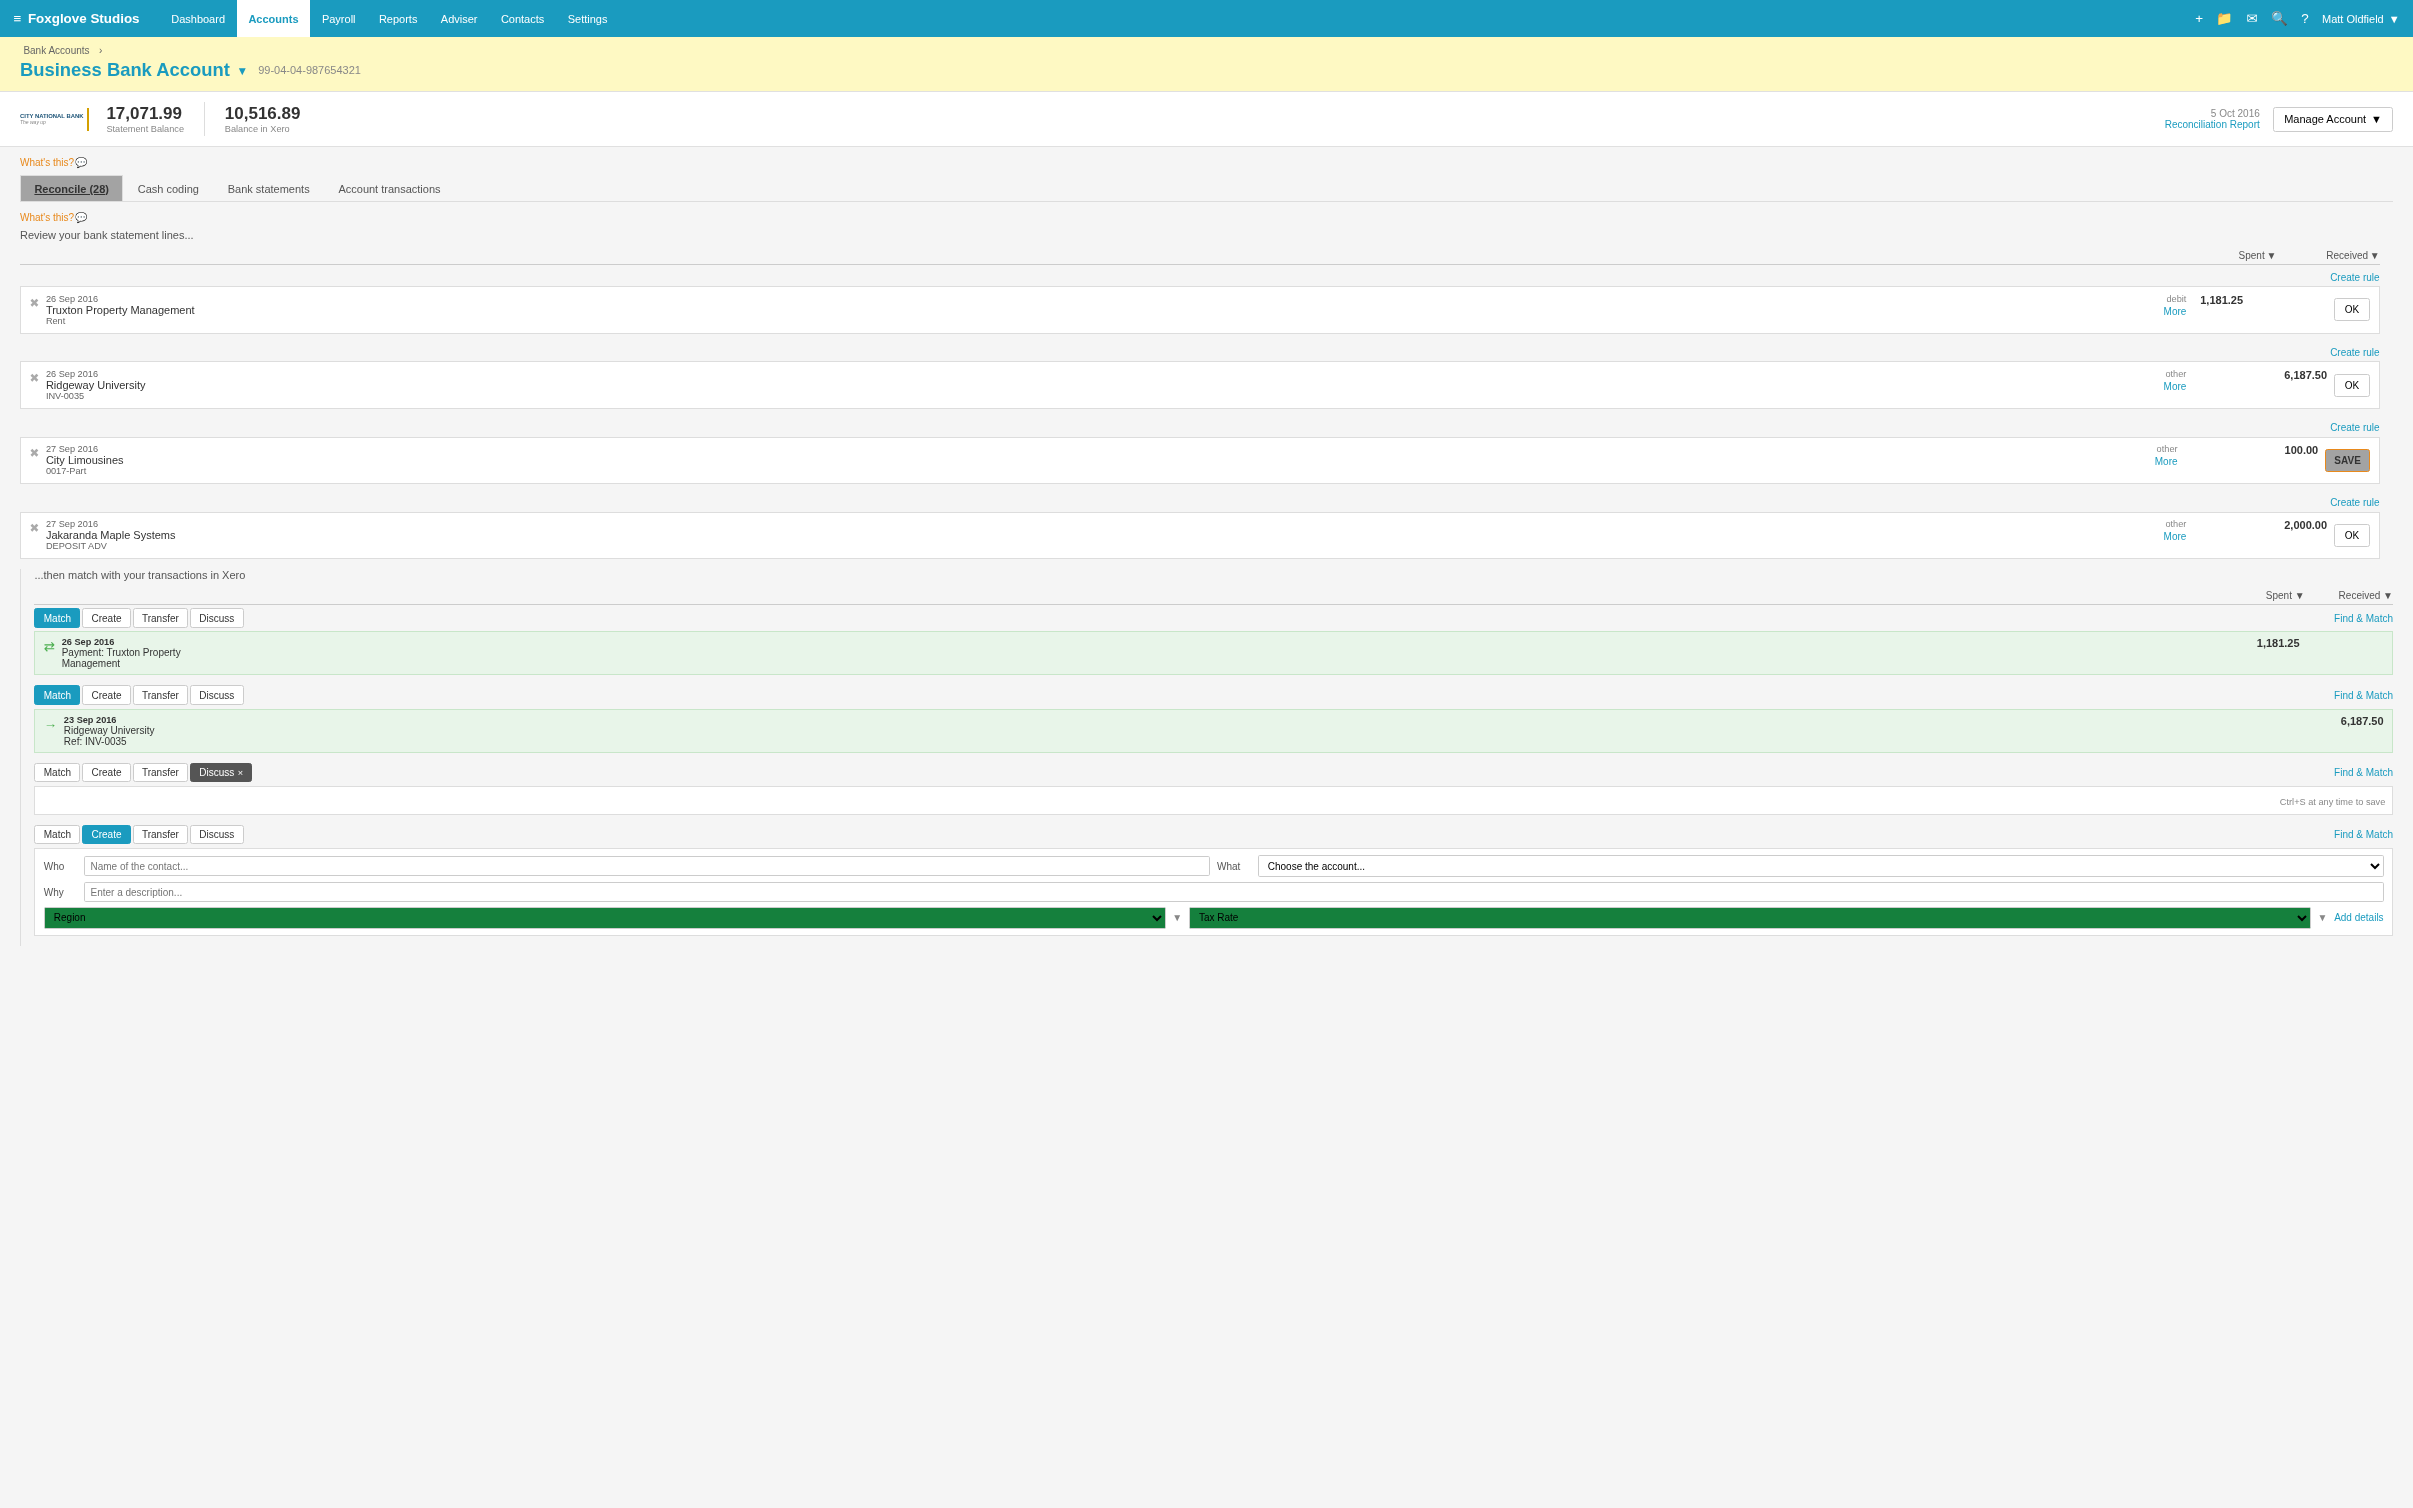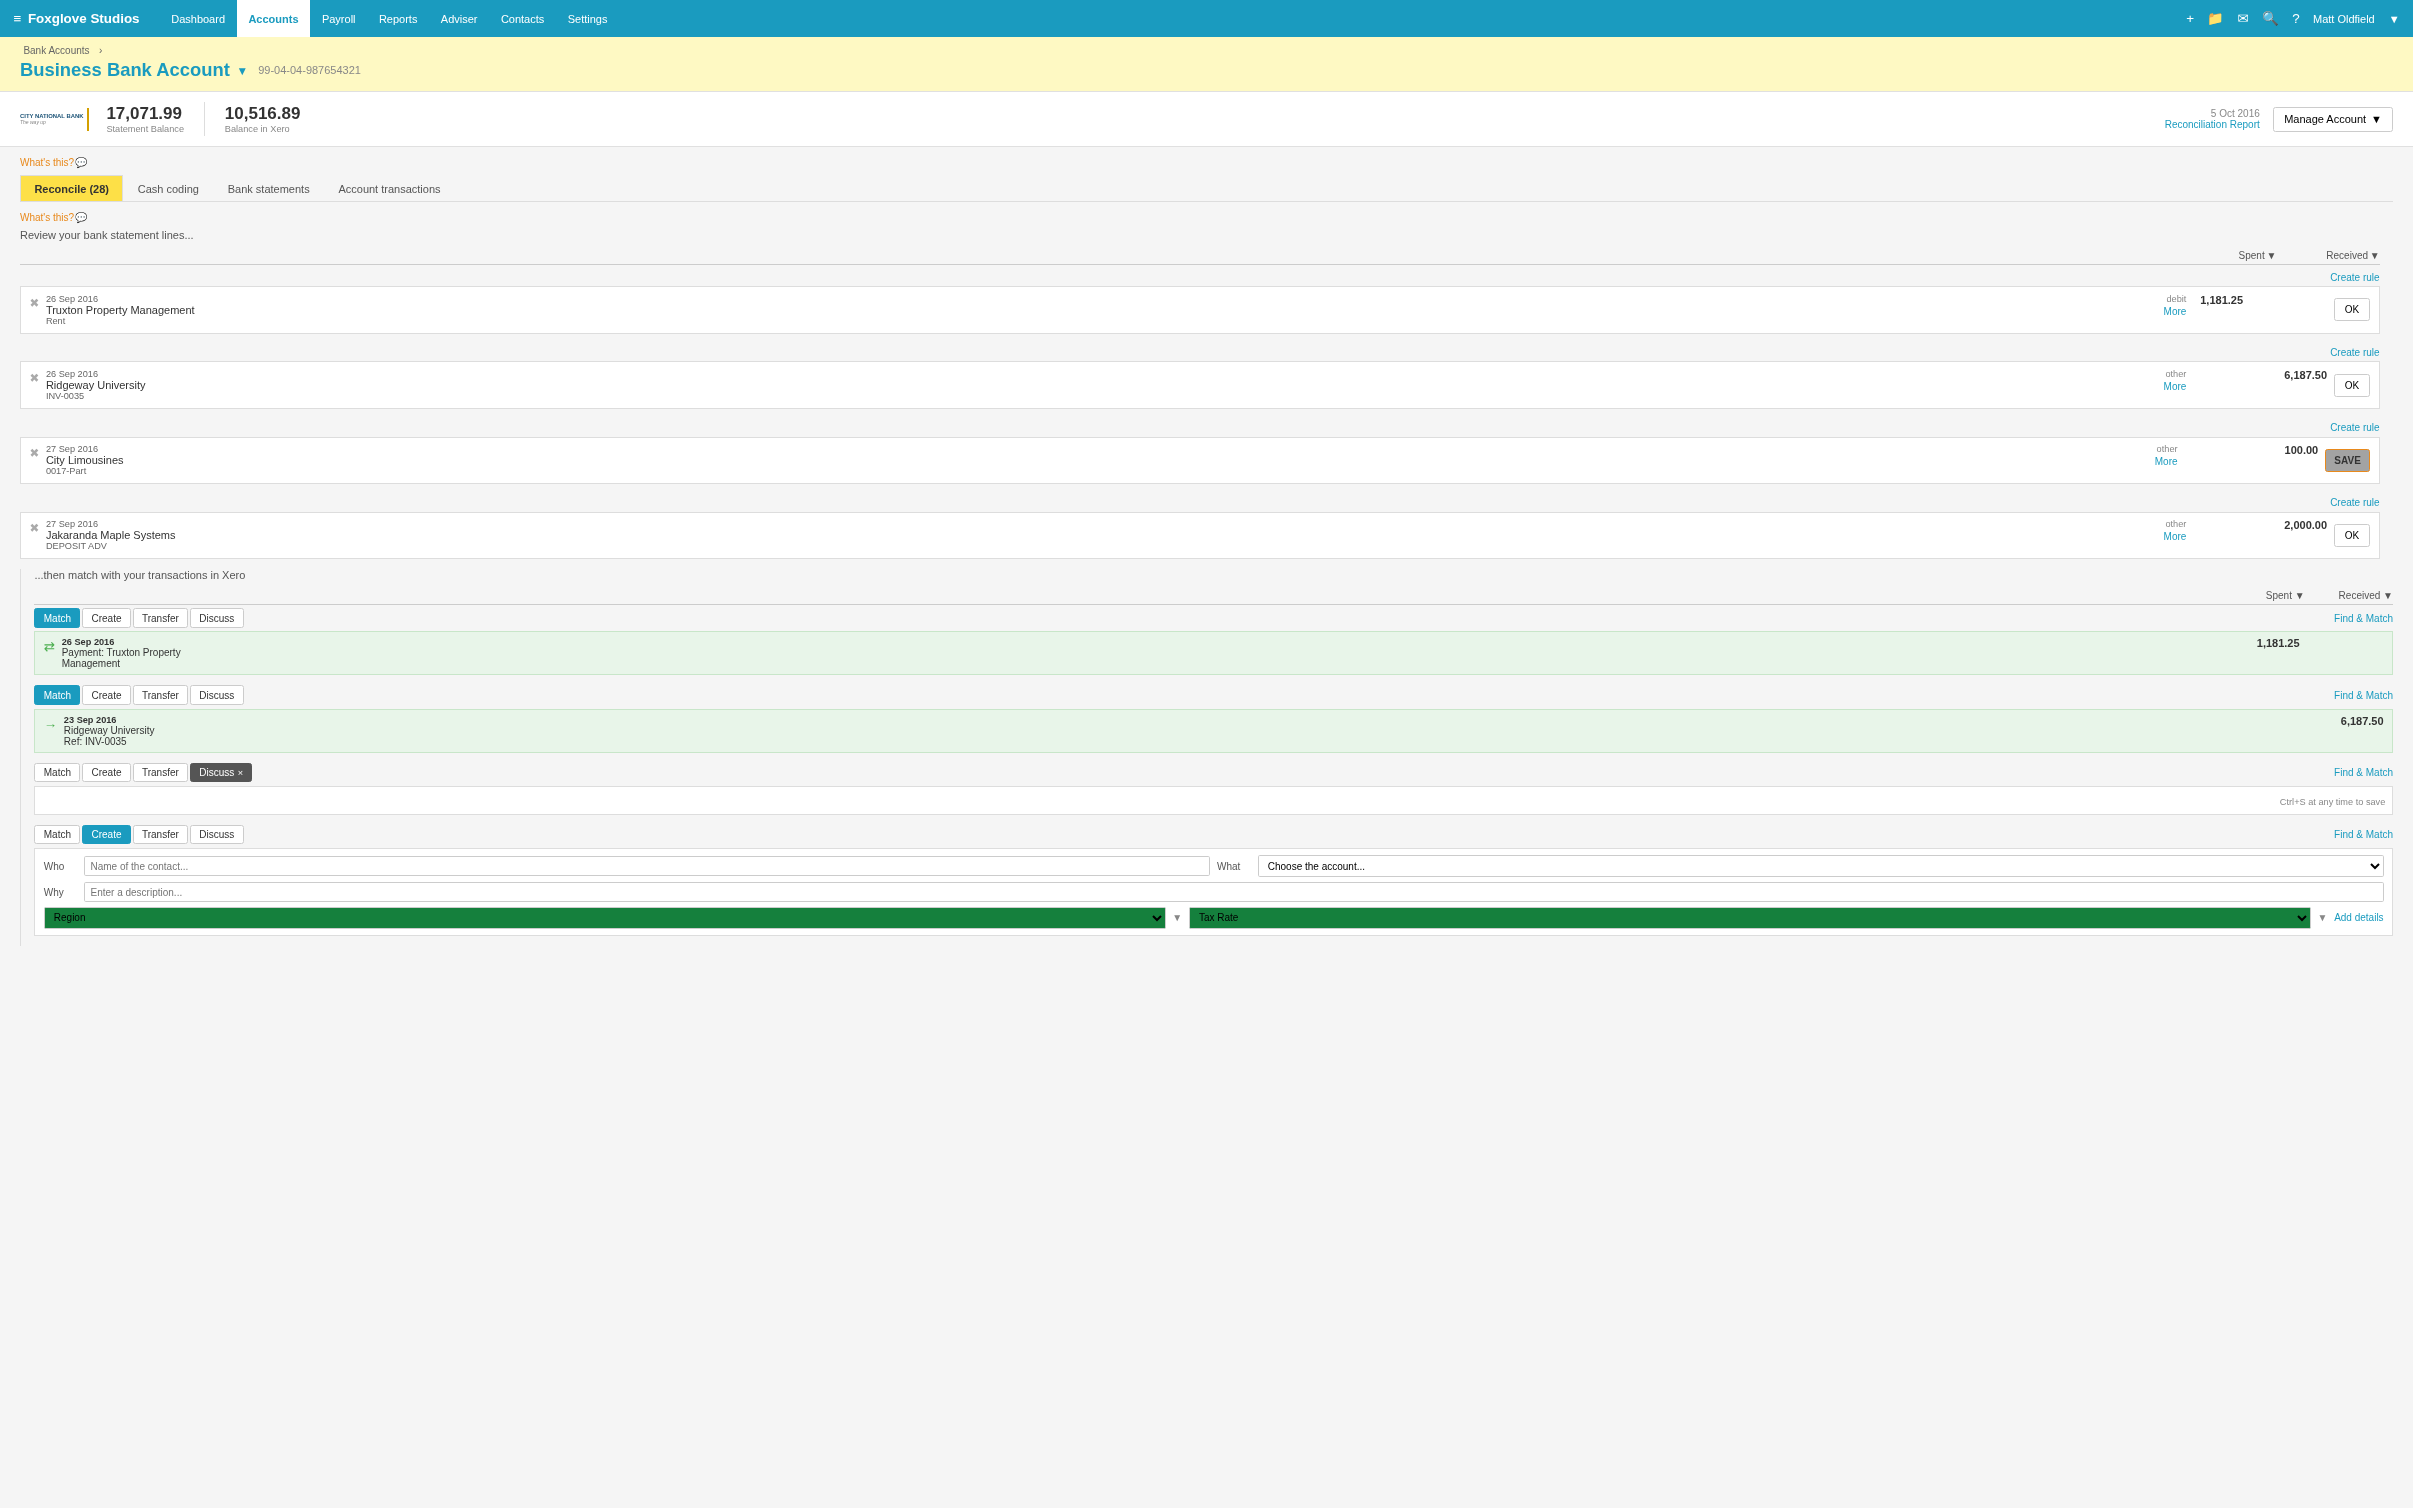--- a/index.html
+++ b/index.html
@@ -44,21 +44,21 @@
     .top-nav .nav-right {
       display: flex;
       align-items: center;
       gap: 13.4px;
       color: white;
       font-size: 11px;
     }
     .top-nav .nav-right .user-name {
       display: flex;
       align-items: center;
-      gap: 14px;
+      gap: 5px;
     }
     .top-nav .nav-right .icon-btn {
       color: white;
       font-size: 13.4px;
       cursor: pointer;
     }
 
     
     .page-header {
       background: #fef9c3;
@@ -185,25 +185,26 @@
     .tab {
       padding: 6.7px 13.4px;
       cursor: pointer;
       font-size: 11px;
       color: #555;
       border: 0.8px solid transparent;
       border-bottom: none;
       margin-bottom: -0.8px;
     }
     .tab.active {
-      background: #fde047;
+      background: #a3a3a3;
       border-color: #ddd;
       border-bottom-color: white;
       color: #333;
       font-weight: bold;
+      text-decoration: underline;
     }
 
     
     .reconcile-layout {
       display: grid;
       grid-template-columns: 1fr;
       gap: 0;
     }
     .left-panel { padding-right: 13.4px; }
     .right-panel { padding-left: 13.4px; border-left: 0.8px solid #ddd; }

